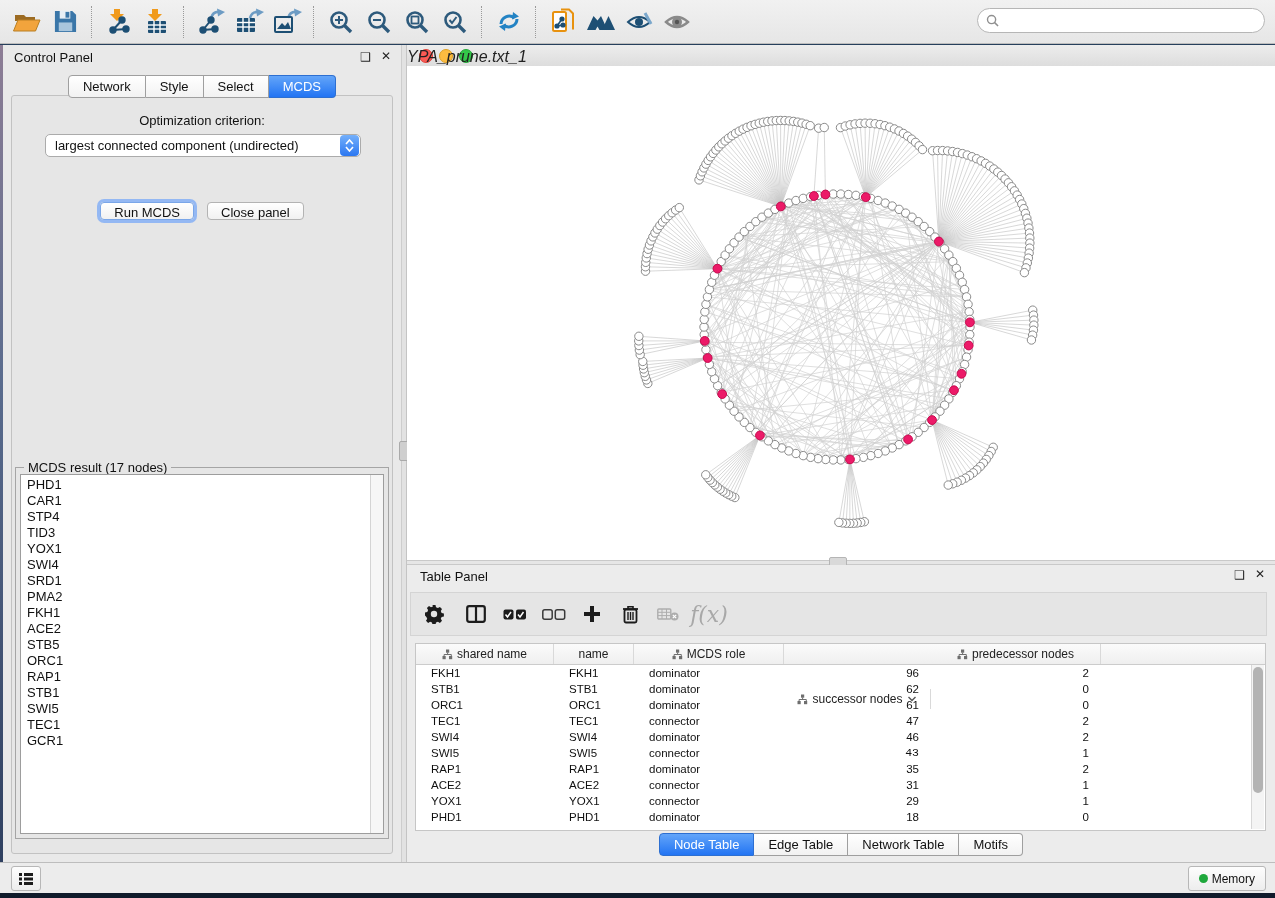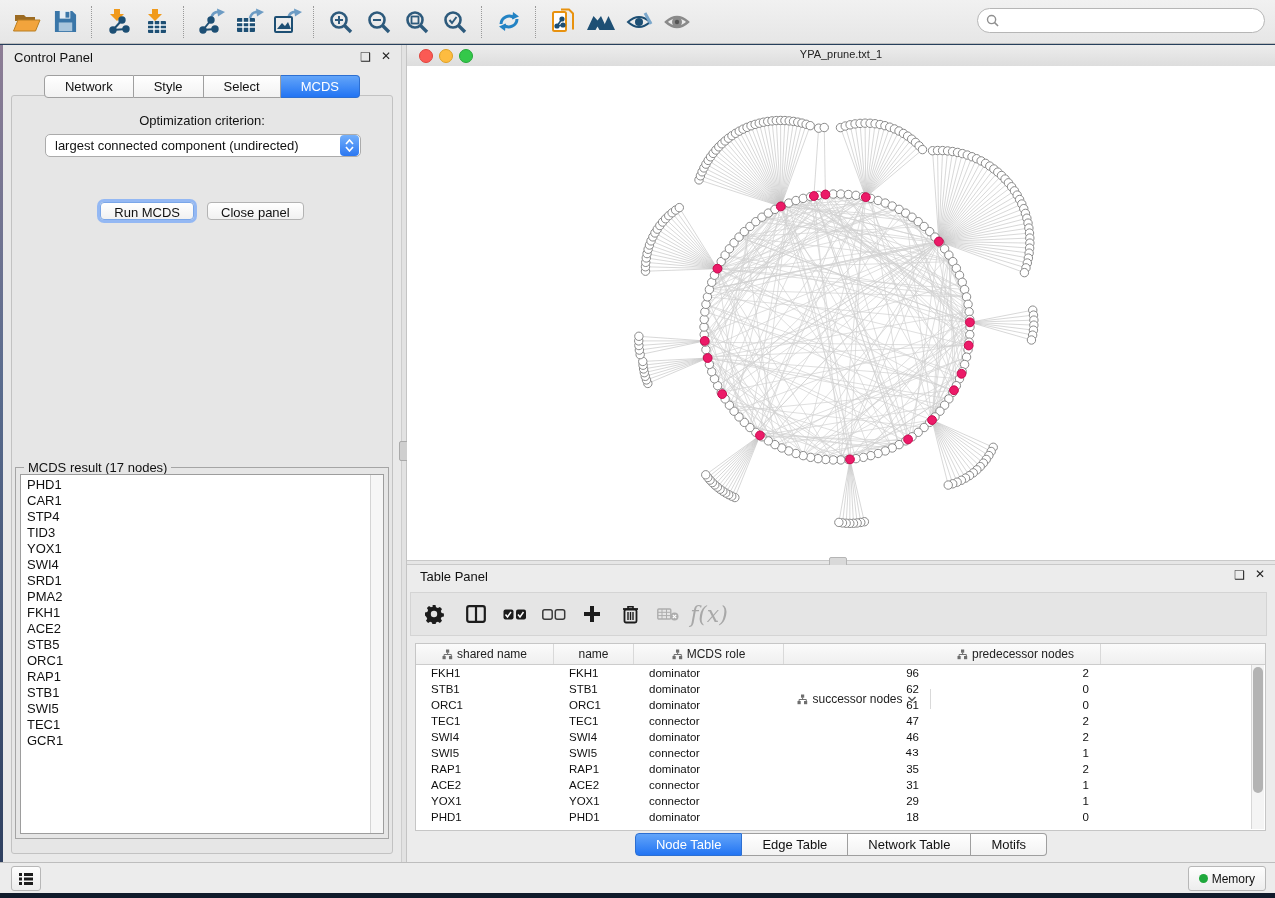--- a/index.html
+++ b/index.html
@@ -16,21 +16,21 @@
                border:1px solid #b6b6b6;border-radius:13px;display:flex;align-items:center;padding:0 8px;box-sizing:border-box;}
   #search-wrap input{border:none;outline:none;flex:1;font-size:12px;background:transparent;margin-left:5px;}
   
   #control-panel{left:3px;top:45px;width:398px;height:817px;background:#e9e9e9;}
   #cp-title{left:11px;top:5px;font-size:13px;color:#111;}
   .win-btn{font-size:12px;color:#222;width:16px;text-align:center;}
   #cp-inner{left:8px;top:50px;right:8px;bottom:8px;background:#e6e6e6;border:1px solid #c2c2c2;border-radius:3px;}
   #cp-tabs{left:0;top:30px;width:100%;display:flex;justify-content:center;z-index:3;}
   .seg{display:inline-flex;}
   .seg .tab{background:linear-gradient(#ffffff,#f2f2f2);border:1px solid #9f9f9f;border-left:none;
-            padding:0 20px;height:21px;line-height:21px;font-size:13px;color:#111;}
+            padding:0 14px;height:21px;line-height:21px;font-size:13px;color:#111;}
   .seg .tab:first-child{border-left:1px solid #9f9f9f;border-radius:4px 0 0 4px;}
   .seg .tab:last-child{border-radius:0 4px 4px 0;}
   .seg .tab.sel{background:linear-gradient(#63a5f9,#2274f3);color:#fff;border-color:#2d6fd1;}
   #opt-label{left:0;top:68px;width:100%;text-align:center;font-size:13px;color:#111;}
   #criterion{left:42px;top:89px;width:316px;height:23px;background:#fff;border:1px solid #ababab;border-radius:5px;
              display:flex;align-items:center;box-sizing:border-box;}
   #criterion .val{flex:1;padding-left:9px;font-size:13px;color:#111;white-space:nowrap;}
   #criterion .stepper{width:19px;height:21px;margin-right:1px;border-radius:4px;
              background:linear-gradient(#74b0fb,#2b77f1);display:flex;flex-direction:column;align-items:center;justify-content:center;}
   #criterion .stepper svg{display:block;}
@@ -45,21 +45,21 @@
   #mcds-list ul{margin:2px 0 0 0;padding:0 0 0 6px;list-style:none;}
   #mcds-list li{font-size:13px;line-height:16px;color:#111;}
   
   #vsplit{left:401px;top:45px;width:6px;height:817px;background:#e2e2e2;border-left:1px solid #cdcdcd;border-right:1px solid #c4c4c4;box-sizing:border-box;}
   #vgrip{left:399px;top:441px;width:9px;height:18px;background:#cfcfcf;border:1px solid #aaa;border-radius:2px;}
   #hgrip{left:829px;top:557px;width:16px;height:8px;background:#d9d9d9;border:1px solid #b5b5b5;border-radius:2px;}
   
   #net-titlebar{left:407px;top:45px;width:868px;height:21px;background:linear-gradient(#ededed,#dddddd);
                 border-bottom:1px solid #b9b9b9;}
   .light{width:12px;height:12px;border-radius:50%;position:absolute;top:4px;}
-  #net-title{width:100%;text-align:center;top:3px;font-size:11px;color:#222;}
+  #net-title{width:100%;top:3px;font-size:16px;color:#222;font-style:italic;}
   #net-body{left:407px;top:66px;width:868px;height:494px;background:#fff;}
   #hsplit{left:407px;top:560px;width:868px;height:5px;background:#e6e6e6;border-top:1px solid #c9c9c9;border-bottom:1px solid #c9c9c9;box-sizing:border-box;}
   
   #table-panel{left:407px;top:565px;width:868px;height:297px;background:#ececec;}
   #tp-title{left:13px;top:4px;font-size:13px;color:#111;}
   #tp-toolbar{left:3px;top:27px;right:8px;height:42px;background:#e5e5e5;border:1px solid #d4d4d4;
               display:flex;align-items:center;}
   .tpi{display:flex;align-items:center;justify-content:center;flex:0 0 auto;}
   #tablebox{left:8px;top:78px;right:9px;height:188px;background:#fff;border:1px solid #c6c6c6;box-sizing:border-box;}
   #thead-row{display:flex;height:20px;background:linear-gradient(#fbfbfb,#efefef);border-bottom:1px solid #cccccc;}

